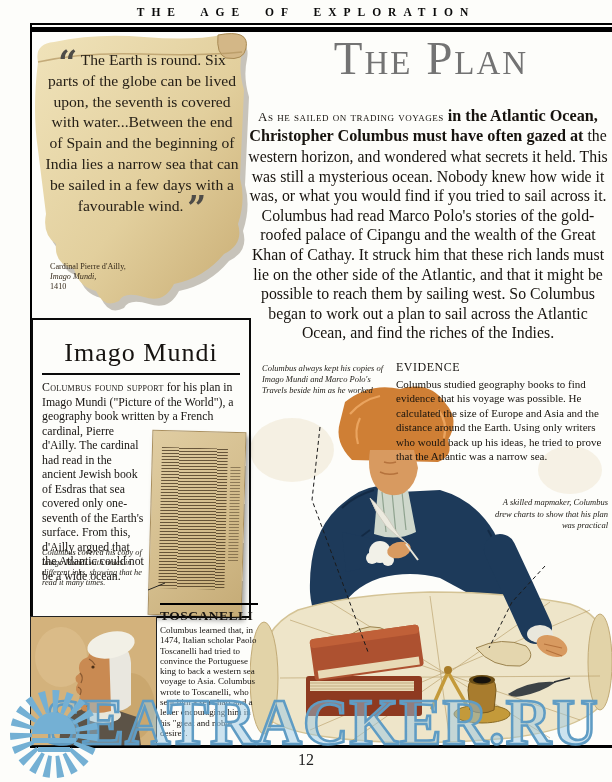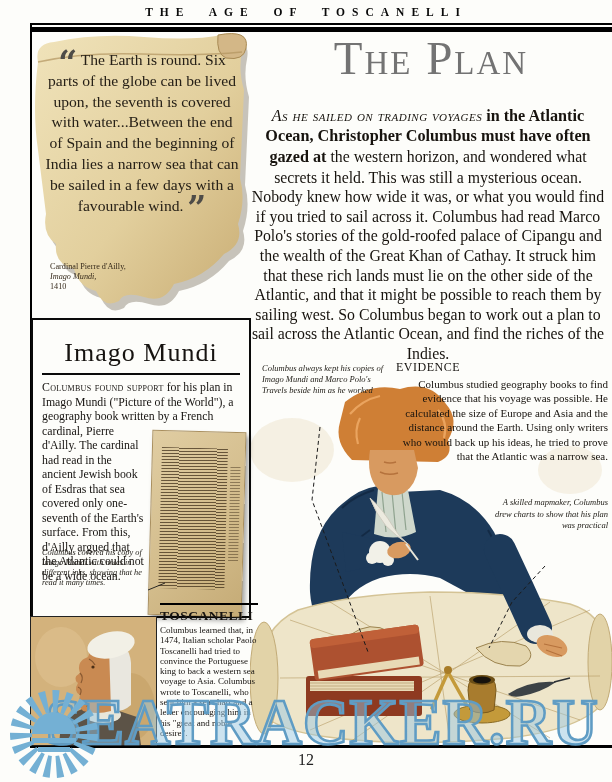--- a/index.html
+++ b/index.html
@@ -21,21 +21,21 @@
   .quote-mark{font-size:33px;line-height:0;color:#4e4c48;font-weight:bold;vertical-align:-9px;
     font-family:"DejaVu Serif",serif;}
   .scroll-attrib{position:absolute;left:28px;top:234px;width:186px;
     font-size:8.2px;line-height:9.8px;color:#35291a;}
   .scroll-attrib .it{font-style:italic;}
   
   .main-title{position:absolute;left:255px;top:32px;width:352px;text-align:center;
     font-variant:small-caps;font-size:47px;line-height:52px;font-weight:500;letter-spacing:2px;color:#737373;}
   .main-body{position:absolute;left:248px;top:90px;width:360px;text-align:center;
     font-size:15.8px;line-height:19.6px;color:#17130e;}
-  .main-body .lede{font-variant:small-caps;font-size:16px;letter-spacing:.5px;font-style:italic;}
+  .main-body .lede{font-variant:small-caps;font-size:13px;letter-spacing:.5px;}
   .main-body .bld{font-weight:bold;font-size:16.2px;}
   
   .imago-box{position:absolute;left:31px;top:318px;width:220px;height:300px;
     border:2px solid #0a0a0a;background:#fdfdfa;padding:18px 9px;box-sizing:border-box;z-index:4;}
   .imago-box h2{margin:0 0 4px 0;text-align:center;font-size:26px;font-weight:500;
     border-bottom:2px solid #0a0a0a;padding-bottom:5px;letter-spacing:1px;}
   .imago-box p{margin:5px 0 0 0;font-size:11.8px;line-height:14.5px;text-align:left;}
   .sc{font-variant:small-caps;letter-spacing:.3px;}
   .ms-spacer{float:right;width:1px;height:52px;}
   .manuscript{float:right;clear:right;width:92px;height:183px;margin:0 -4px 0 6px;
@@ -48,21 +48,21 @@
     background:repeating-linear-gradient(to bottom,rgba(55,38,18,.45) 0 1px,transparent 1px 3px);}
   .imago-caption{position:absolute;left:9px;top:228px;width:112px;font-style:italic;
     font-size:8.3px;line-height:10px;color:#23201a;}
   
   .cap{position:absolute;font-style:italic;font-size:8.5px;line-height:11px;color:#23201a;z-index:6;}
   .cap-books{left:262px;top:363px;width:128px;text-align:left;}
   .cap-mapmaker{left:494px;top:497px;width:114px;text-align:right;line-height:11.5px;}
   
   .evidence{position:absolute;left:396px;top:360px;width:212px;z-index:6;}
   .evidence h3{margin:0;font-size:12px;font-weight:500;letter-spacing:.5px;text-align:left;}
-  .evidence p{margin:2px 0 0 0;font-size:11px;line-height:14.4px;text-align:right;color:#17130e;}
+  .evidence p{margin:2px 0 0 0;font-size:11px;line-height:14.4px;text-align:left;color:#17130e;}
   
   .toscanelli{position:absolute;left:160px;top:603px;width:98px;border-top:2.5px solid #000;
     padding-top:3px;z-index:4;}
   .toscanelli h3{margin:0;font-size:13.5px;font-weight:700;letter-spacing:.5px;}
   .toscanelli p{margin:1px 0 0 0;font-size:9px;line-height:10.3px;}
   
   .portrait{position:absolute;left:30px;top:616px;width:127px;height:130px;
     border:1px solid #222;box-sizing:border-box;background:#cfae74;z-index:4;}
   
   .illus{position:absolute;left:250px;top:380px;width:362px;height:368px;z-index:2;}
@@ -71,21 +71,21 @@
   .wm-text{position:absolute;left:46px;top:686px;width:566px;z-index:30;white-space:nowrap;
     font-family:"Liberation Serif",serif;font-weight:bold;font-size:63px;letter-spacing:1px;
     color:rgba(150,198,228,.48);-webkit-text-stroke:2.5px #5f9cc4;transform:scaleY(1.04);}
   .wm-sun{position:absolute;left:-6px;top:686px;z-index:31;}
 </style>
 </head>
 <body>
 
 <div class="page">
 
-  <div class="header-title">THE AGE OF TOSCANELLI</div>
+  <div class="header-title">THE AGE OF EXPLORATION</div>
   <div class="rule-thin"></div>
   <div class="rule-thick"></div>
   <div class="frame-left"></div>
   <div class="frame-bottom"></div>
 
   <div class="scroll-wrap">
     <svg width="236" height="300" viewBox="0 0 236 300">
       <defs>
         <linearGradient id="parch" x1="0" y1="0" x2="1" y2="1">
           <stop offset="0" stop-color="#f0e3ba"></stop>

